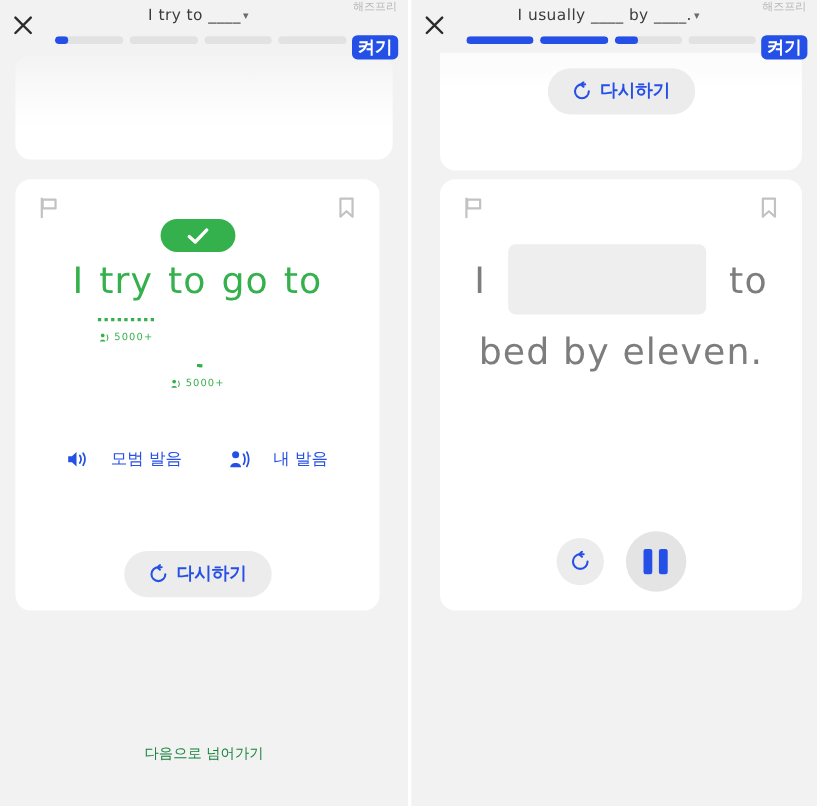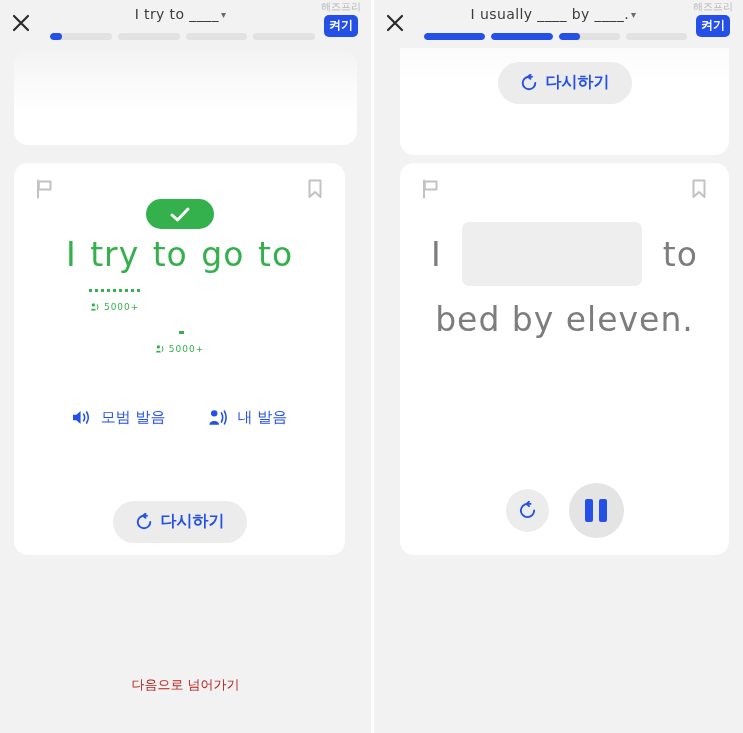--- a/index.html
+++ b/index.html
@@ -83,24 +83,24 @@
   .handsfree .hf-label {
     font-size: 10px;
     color: #b6b6b6;
     line-height: 13px;
     white-space: nowrap;
     font-family: "DejaVu Sans", sans-serif;
     overflow: hidden;
   }
   .hf-btn {
     display: inline-block;
-    margin-top: 2px;
+    margin-top: 19px;
     background: #2550e8;
     color: #fff;
-    font-size: 12px;
+    font-size: 16px;
     font-weight: bold;
     border-radius: 5px;
     padding: 3px 5px 4px;
     line-height: 15px;
     font-family: "DejaVu Sans", sans-serif;
     cursor: pointer;
   }
 
   
   .card {
@@ -206,21 +206,21 @@
     left: 0; right: 0;
     top: 245px;
     display: flex;
     justify-content: center;
     gap: 42px;
     color: #2550e8;
     font-size: 15px;
     font-family: "DejaVu Sans", sans-serif;
   }
   .audio-btn {
-    display: flex; align-items: center; gap: 10px;
+    display: flex; align-items: center; gap: 21px;
     cursor: pointer;
   }
 
   
   .retry {
     position: absolute;
     left: 50%;
     transform: translateX(-50%);
     background: #ececec;
     border-radius: 22px;
@@ -268,21 +268,21 @@
   }
   .pause-wrap { display: flex; gap: 6px; }
 
   
   .skip {
     position: absolute;
     left: 0; right: 0;
     top: 676px;
     text-align: center;
     font-size: 13px;
-    color: #b91c1c;
+    color: #15803d;
     font-family: "DejaVu Sans", sans-serif;
     cursor: pointer;
   }
 </style>
 </head>
 <body>
 
 <div class="screens">
 
   <div class="panel left">

